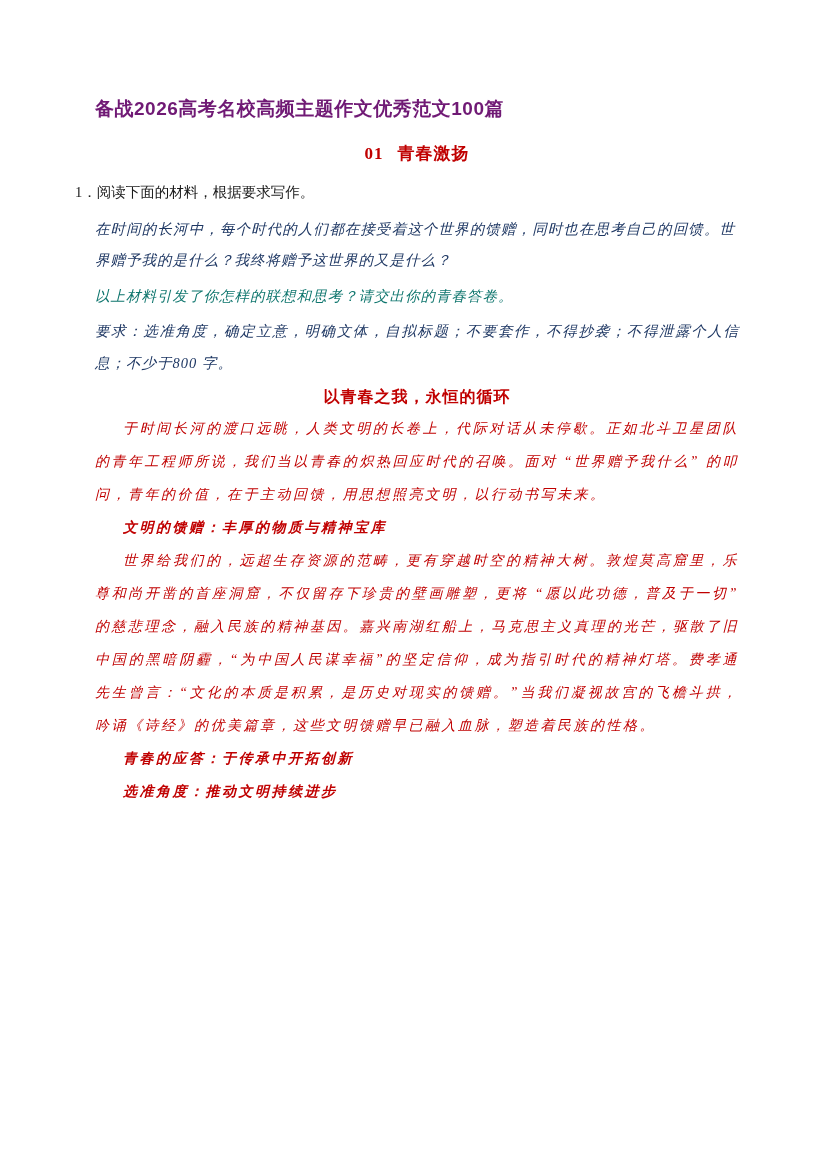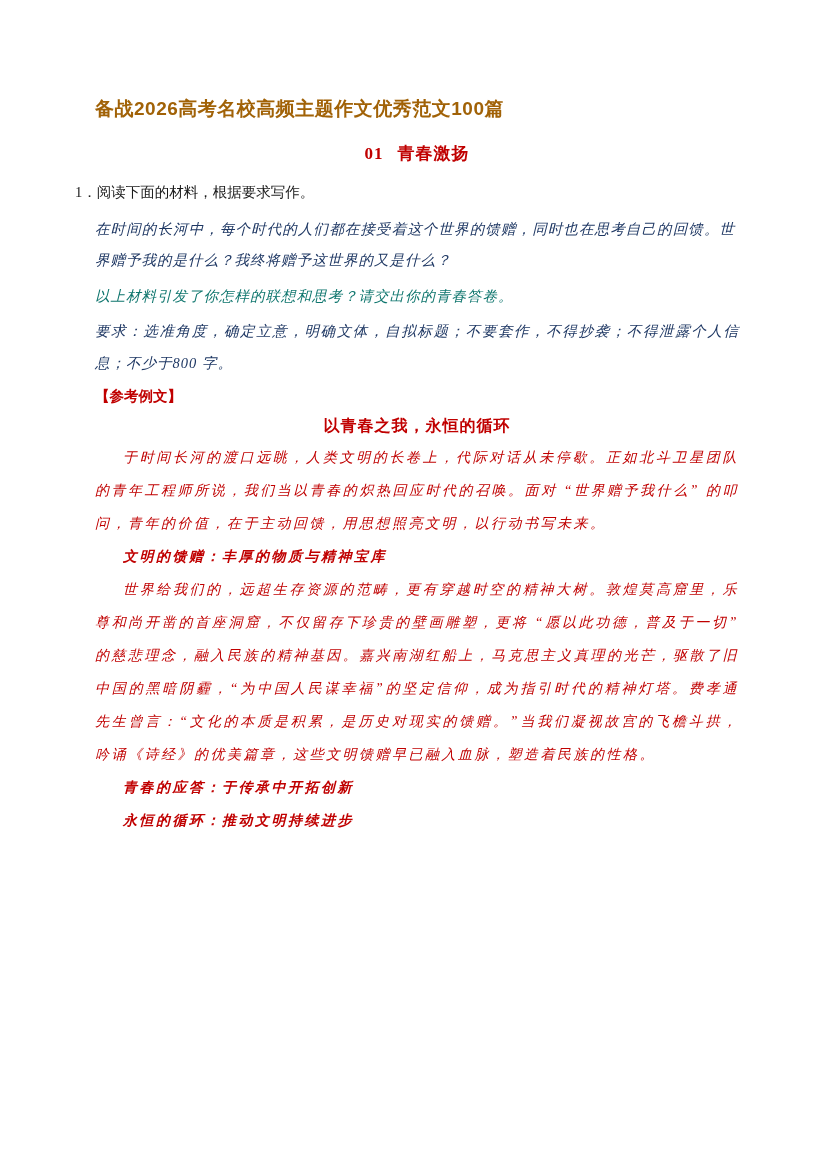--- a/index.html
+++ b/index.html
@@ -12,21 +12,21 @@
     position: relative;
     padding: 96px 88px 0 95px;
     font-family: "Liberation Serif", "DejaVu Serif", serif;
     color: var(--text_black, #1a1a1a);
     overflow: hidden;
   }
   .doc-title {
     font-family: "Liberation Sans", "DejaVu Sans", sans-serif;
     font-size: 19px;
     font-weight: bold;
-    color: #a16207;
+    color: #701a75;
     margin: 0 0 20px 0;
     letter-spacing: 0.5px;
   }
   .section-heading {
     text-align: center;
     color: var(--accent_red, #c00000);
     font-weight: bold;
     font-size: 17px;
     margin: 0 0 18px 0;
     letter-spacing: 1px;
@@ -102,25 +102,24 @@
   </h2>
 
   <p class="q-item">1．阅读下面的材料，根据要求写作。</p>
 
   <p class="material">在时间的长河中，每个时代的人们都在接受着这个世界的馈赠，同时也在思考自己的回馈。世界赠予我的是什么？我终将赠予这世界的又是什么？</p>
 
   <p class="prompt">以上材料引发了你怎样的联想和思考？请交出你的青春答卷。</p>
 
   <p class="requirements">要求：选准角度，确定立意，明确文体，自拟标题；不要套作，不得抄袭；不得泄露个人信息；不少于800 字。</p>
 
-  <p class="ref-label">【参考例文】</p>
 
   <h3 class="essay-title">以青春之我，永恒的循环</h3>
 
   <div class="essay">
     <p>于时间长河的渡口远眺，人类文明的长卷上，代际对话从未停歇。正如北斗卫星团队的青年工程师所说，我们当以青春的炽热回应时代的召唤。面对 “世界赠予我什么” 的叩问，青年的价值，在于主动回馈，用思想照亮文明，以行动书写未来。</p>
     <p class="subheading">文明的馈赠：丰厚的物质与精神宝库</p>
     <p>世界给我们的，远超生存资源的范畴，更有穿越时空的精神大树。敦煌莫高窟里，乐尊和尚开凿的首座洞窟，不仅留存下珍贵的壁画雕塑，更将 “愿以此功德，普及于一切” 的慈悲理念，融入民族的精神基因。嘉兴南湖红船上，马克思主义真理的光芒，驱散了旧中国的黑暗阴霾，“为中国人民谋幸福”的坚定信仰，成为指引时代的精神灯塔。费孝通先生曾言：“文化的本质是积累，是历史对现实的馈赠。”当我们凝视故宫的飞檐斗拱，吟诵《诗经》的优美篇章，这些文明馈赠早已融入血脉，塑造着民族的性格。</p>
     <p class="subheading">青春的应答：于传承中开拓创新</p>
-    <p class="subheading">永恒的循环：推动文明持续进步</p>
+    <p class="subheading">选准角度：推动文明持续进步</p>
   </div>
 
 </div>
 
 </body></html>

